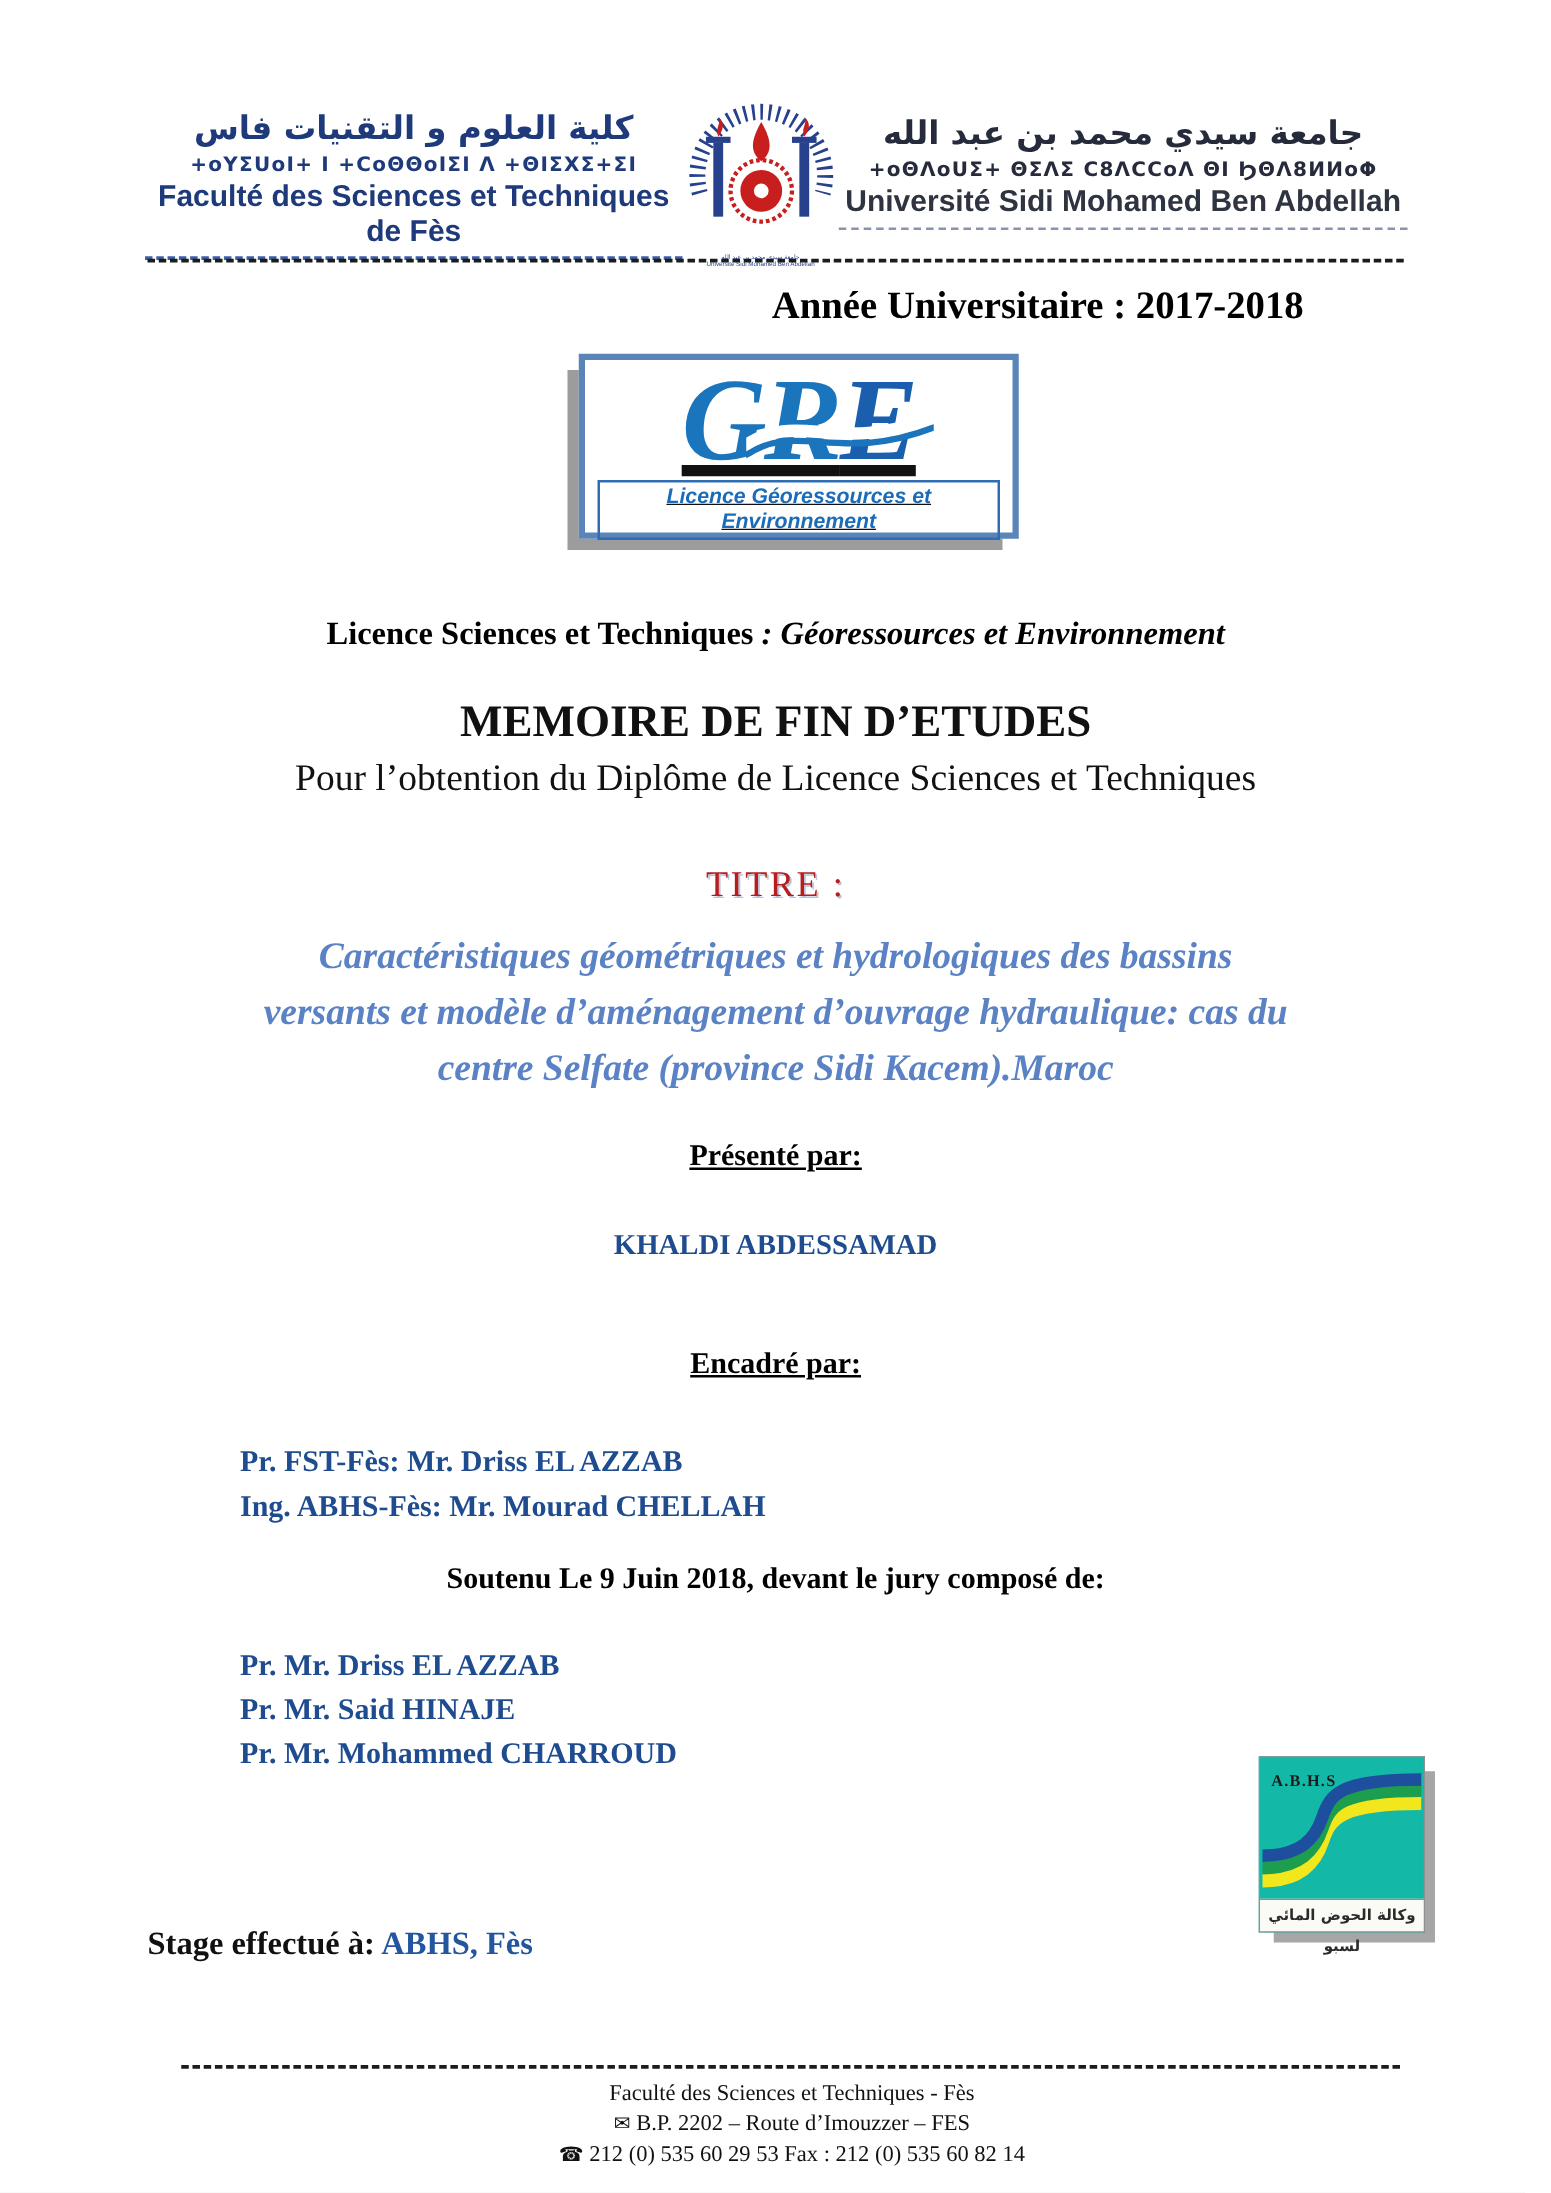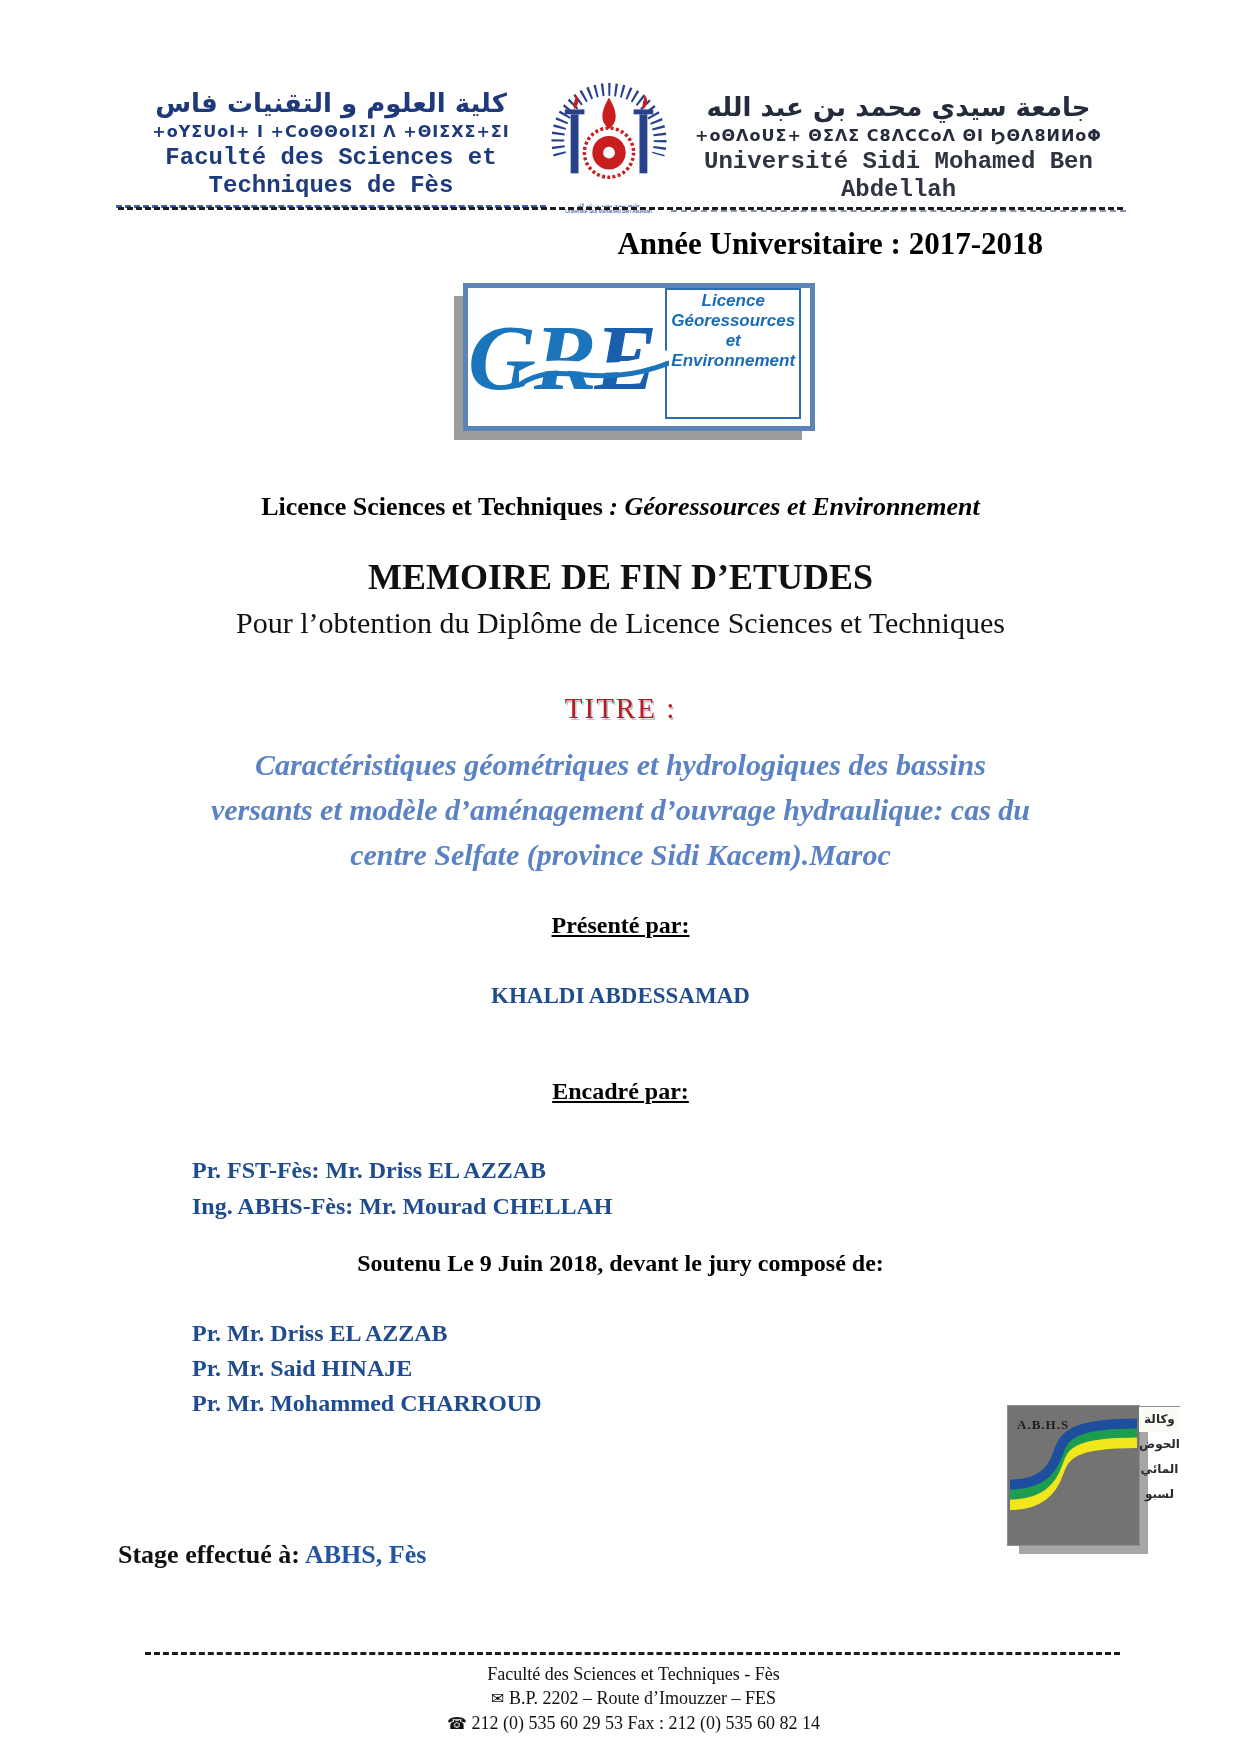--- a/index.html
+++ b/index.html
@@ -7,37 +7,37 @@
   .page {
     position:relative; width:1241px; height:1754px; margin:0 auto;
     background:#ffffff; overflow:hidden; color:#111;
   }
   
   .header-row { position:absolute; top:70px; left:116px; width:1010px; display:flex; justify-content:space-between; }
   .hdr-left  { width:430px; text-align:center; padding-top:16px; color:#1e3a7a; }
   .hdr-right { width:455px; text-align:center; padding-top:20px; color:#262b3c; }
   .hdr-arabic   { font-family:"DejaVu Sans", sans-serif; font-size:26px; font-weight:bold; line-height:34px; }
   .hdr-tifinagh { font-family:"DejaVu Sans", sans-serif; font-size:16px; font-weight:bold; letter-spacing:1px; line-height:24px; }
-  .hdr-french   { font-family:Liberation Mono, monospace; font-size:24px; font-weight:bold; line-height:28px; }
+  .hdr-french   { font-family:Liberation Sans, sans-serif; font-size:24px; font-weight:bold; line-height:28px; }
   .hdr-left .hdr-french { color:#1e3a7a; }
   .hdr-right .hdr-french { color:#2e3440; }
   .hdr-rule-blue { margin-top:5px; border-top:3px dashed #3d5fa8; }
   .hdr-rule-gray { margin-top:6px; border-top:2px dashed #8a93ad; }
   .emblem-wrap { width:120px; text-align:center; }
   .emblem-caption { font-family:"Liberation Sans", sans-serif; font-size:5px; color:#23418c; line-height:6px; }
   
   .top-dash { position:absolute; top:207px; left:118px; width:1005px; border-top:3px dashed #1c1c1c; }
   .footer-dash { position:absolute; top:1652px; left:145px; width:975px; border-top:3px dashed #1c1c1c; }
   
   .annee { position:absolute; top:226px; right:198px; font-size:31px; font-weight:bold; color:#000; }
   
   .gre-box {
     position:absolute; left:463px; top:283px; width:352px; height:148px;
     background:#fff; border:5px solid #5b84b8; box-shadow:-11px 11px 0 -2px #9c9c9c;
-    display:flex; flex-direction:row; align-items:center;
+    display:flex; flex-direction:column; align-items:center;text-decoration:underline;
   }
   .gre-word { position:relative; font-style:italic; font-weight:bold; font-size:94px; line-height:96px; letter-spacing:-2px; }
   .gre-gr { color:#1b75bc; }
   .gre-e  { color:#1a5fae; }
   .gre-wave { position:absolute; right:-14px; top:34px; pointer-events:none; }
   .gre-caption {
     margin:0 10px 7px; align-self:stretch; text-align:center;
     border:2px solid #2e6db4; padding:1px 4px 3px;
     font-family:"Liberation Sans", sans-serif; font-style:italic; font-weight:bold;
     font-size:17px; color:#1b6cb8;
@@ -54,22 +54,22 @@
   .heading-underline { font-size:24px; font-weight:bold; text-decoration:underline; color:#000; }
   .presente { top:912px; }
   .names { top:980px; font-size:23px; font-weight:bold; color:#1f4c8f; line-height:31px; }
   .encadre { top:1078px; }
   .supervisors { position:absolute; left:192px; top:1152px; font-size:24px; font-weight:bold; color:#1f4c8f; line-height:36px; }
   .soutenu { top:1250px; font-size:24px; font-weight:bold; color:#000; }
   .jury { position:absolute; left:192px; top:1316px; font-size:24px; font-weight:bold; color:#1f4c8f; line-height:35px; }
   
   .abhs-box {
     position:absolute; left:1007px; top:1405px; width:133px; height:141px;
-    background:#737373; border:1px solid #8f8f8f; box-shadow:10px 10px 0 -2px #a6a6a6;
-    display:flex; justify-content:space-between;
+    background:#14b8a6; border:1px solid #8f8f8f; box-shadow:10px 10px 0 -2px #a6a6a6;
+    display:flex; flex-direction:column;justify-content:space-between;
   }
   .abhs-top { position:relative; flex:1; }
   .abhs-acronym { position:absolute; left:9px; top:11px; font-size:13px; font-weight:bold; color:#1d1d1d; letter-spacing:1px; }
   .abhs-arabic {
     height:26px; background:#fbfbf6; border-top:1px solid #8f8f8f;
     font-family:"DejaVu Sans", sans-serif; font-size:12px; font-weight:bold; color:#2b2b2b;
     text-align:center; line-height:25px;
   }
   
   .stage { position:absolute; left:118px; top:1540px; font-size:26px; font-weight:bold; }

